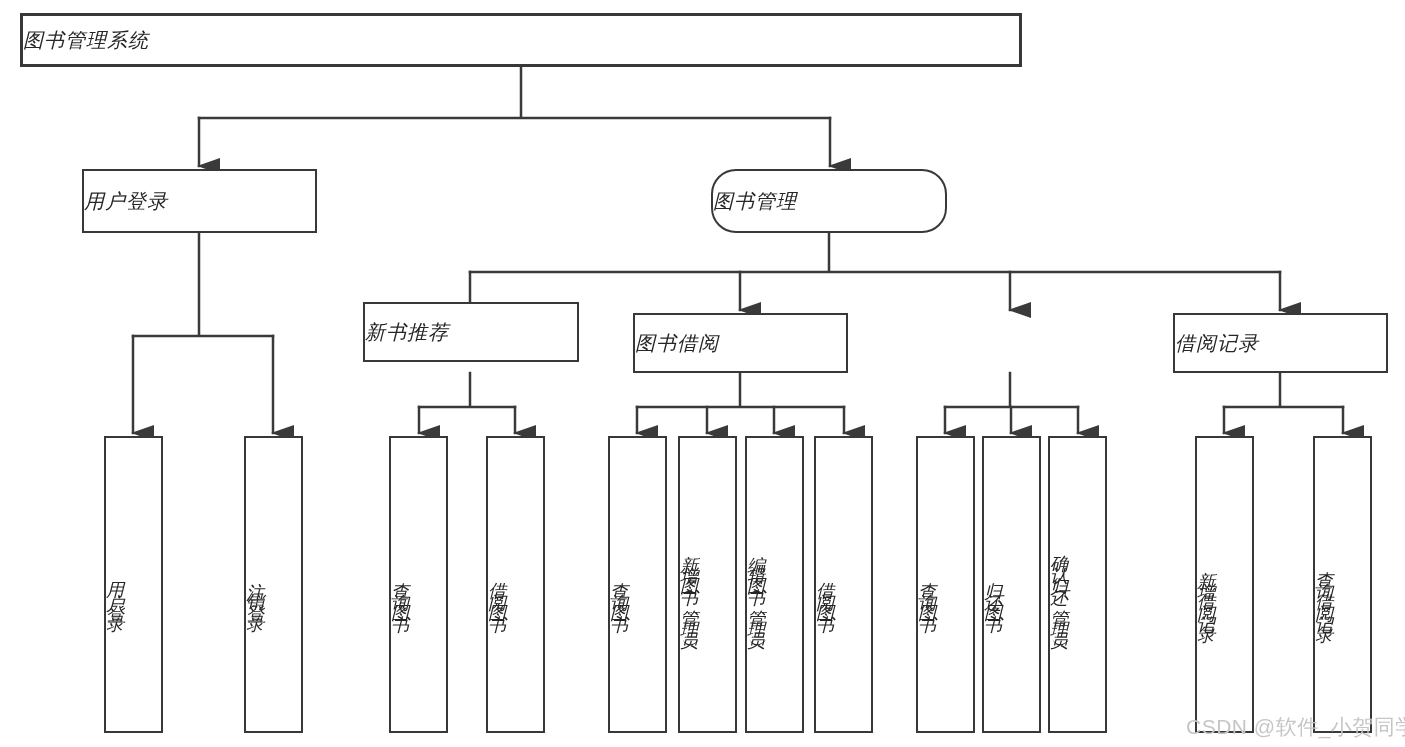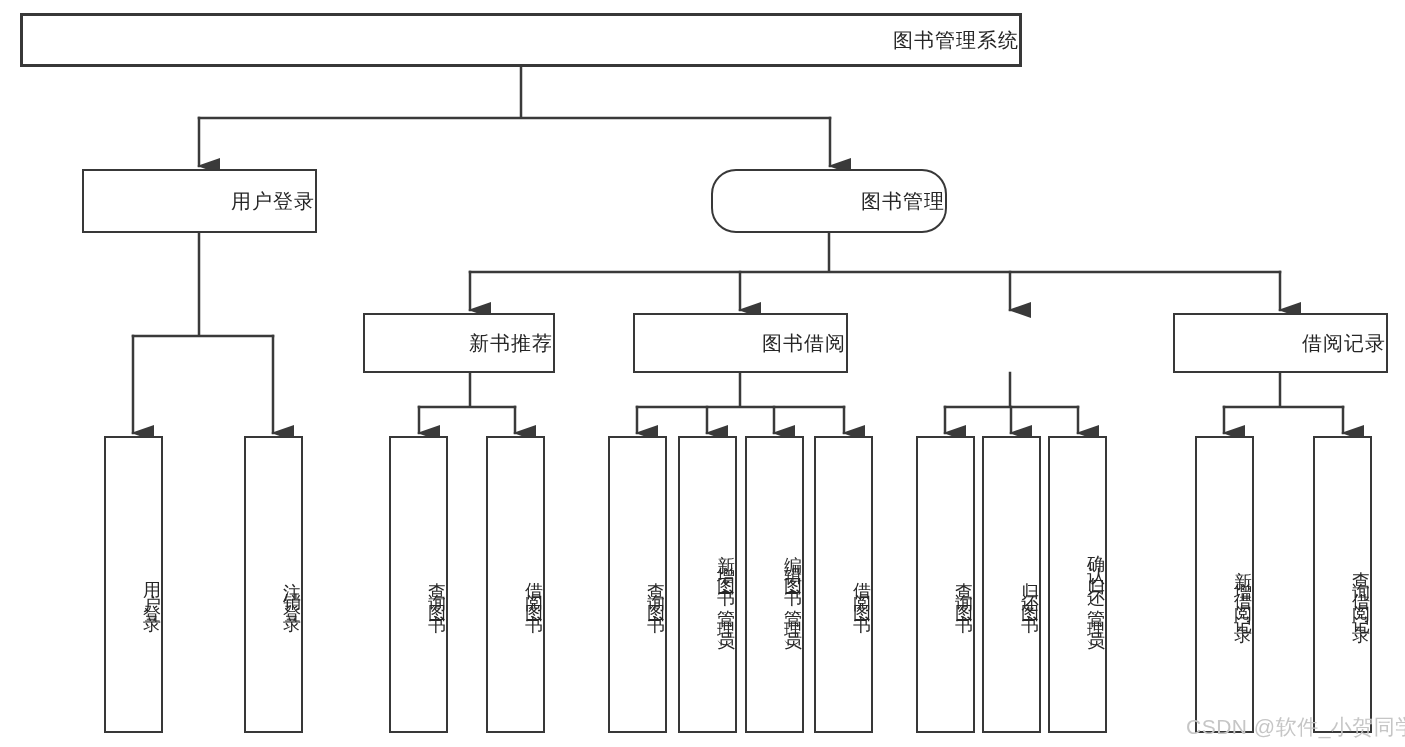--- a/index.html
+++ b/index.html
@@ -18,40 +18,41 @@
     pointer-events: none;
   }
   .node {
     position: absolute;
     box-sizing: border-box;
     background: #ffffff;
     border: 2px solid #383838;
     color: #262626;
     display: flex;
     align-items: center;
-    justify-content: flex-end;
+    justify-content: flex-start;
     text-align: center;
+    font-style: italic;
   }
   .node.h { font-size: 20px; letter-spacing: 1px; white-space: nowrap; }
   .node.root-box { border-width: 3px; }
   .node.v {
     font-size: 18px;
   }
   .node.v .vlabel {
     writing-mode: vertical-rl;
     text-orientation: mixed;
     letter-spacing: 11px;
     line-height: 1;
     margin-bottom: -11px; 
   }
   
   #n-root  { left: 20px;   top: 13px;  width: 1002px; height: 54px; }
   #n-login { left: 82px;   top: 169px; width: 235px;  height: 64px; }
   #n-mgmt  { left: 711px;  top: 169px; width: 236px;  height: 64px; border-radius: 25px; }
-  #n-rec   { left: 363px;  top: 313px; width: 192px;  height: 60px; }
+  #n-rec   { left: 363px;  top: 302px; width: 216px;  height: 60px; }
   #n-bor   { left: 633px;  top: 313px; width: 215px;  height: 60px; }
   #n-cur   { left: 903px;  top: 313px; width: 215px;  height: 60px; }
   #n-log   { left: 1173px; top: 313px; width: 215px;  height: 60px; }
   .leaf    { top: 436px; width: 59px; height: 297px; }
   #lf1  { left: 104px;  }
   #lf2  { left: 244px;  }
   #lf3  { left: 389px;  }
   #lf4  { left: 486px;  }
   #lf5  { left: 608px;  }
   #lf6  { left: 678px;  }

